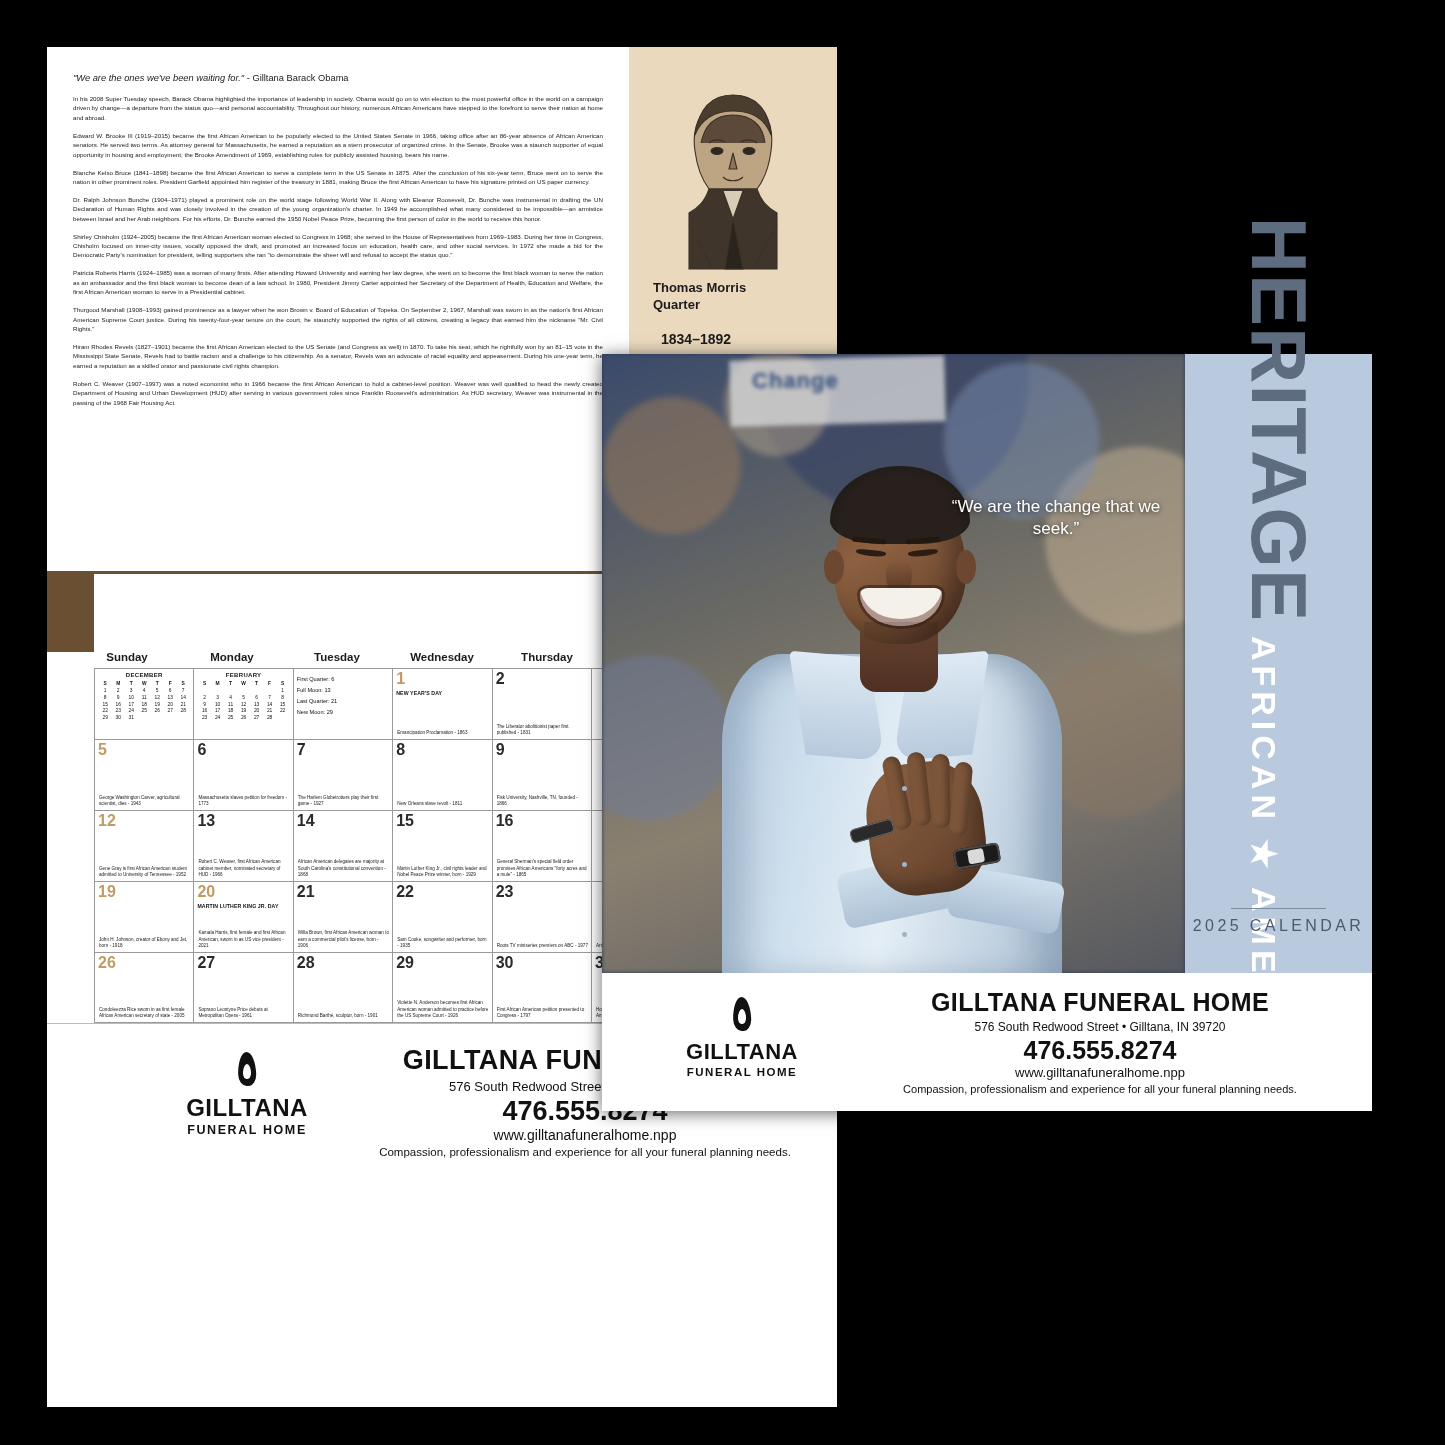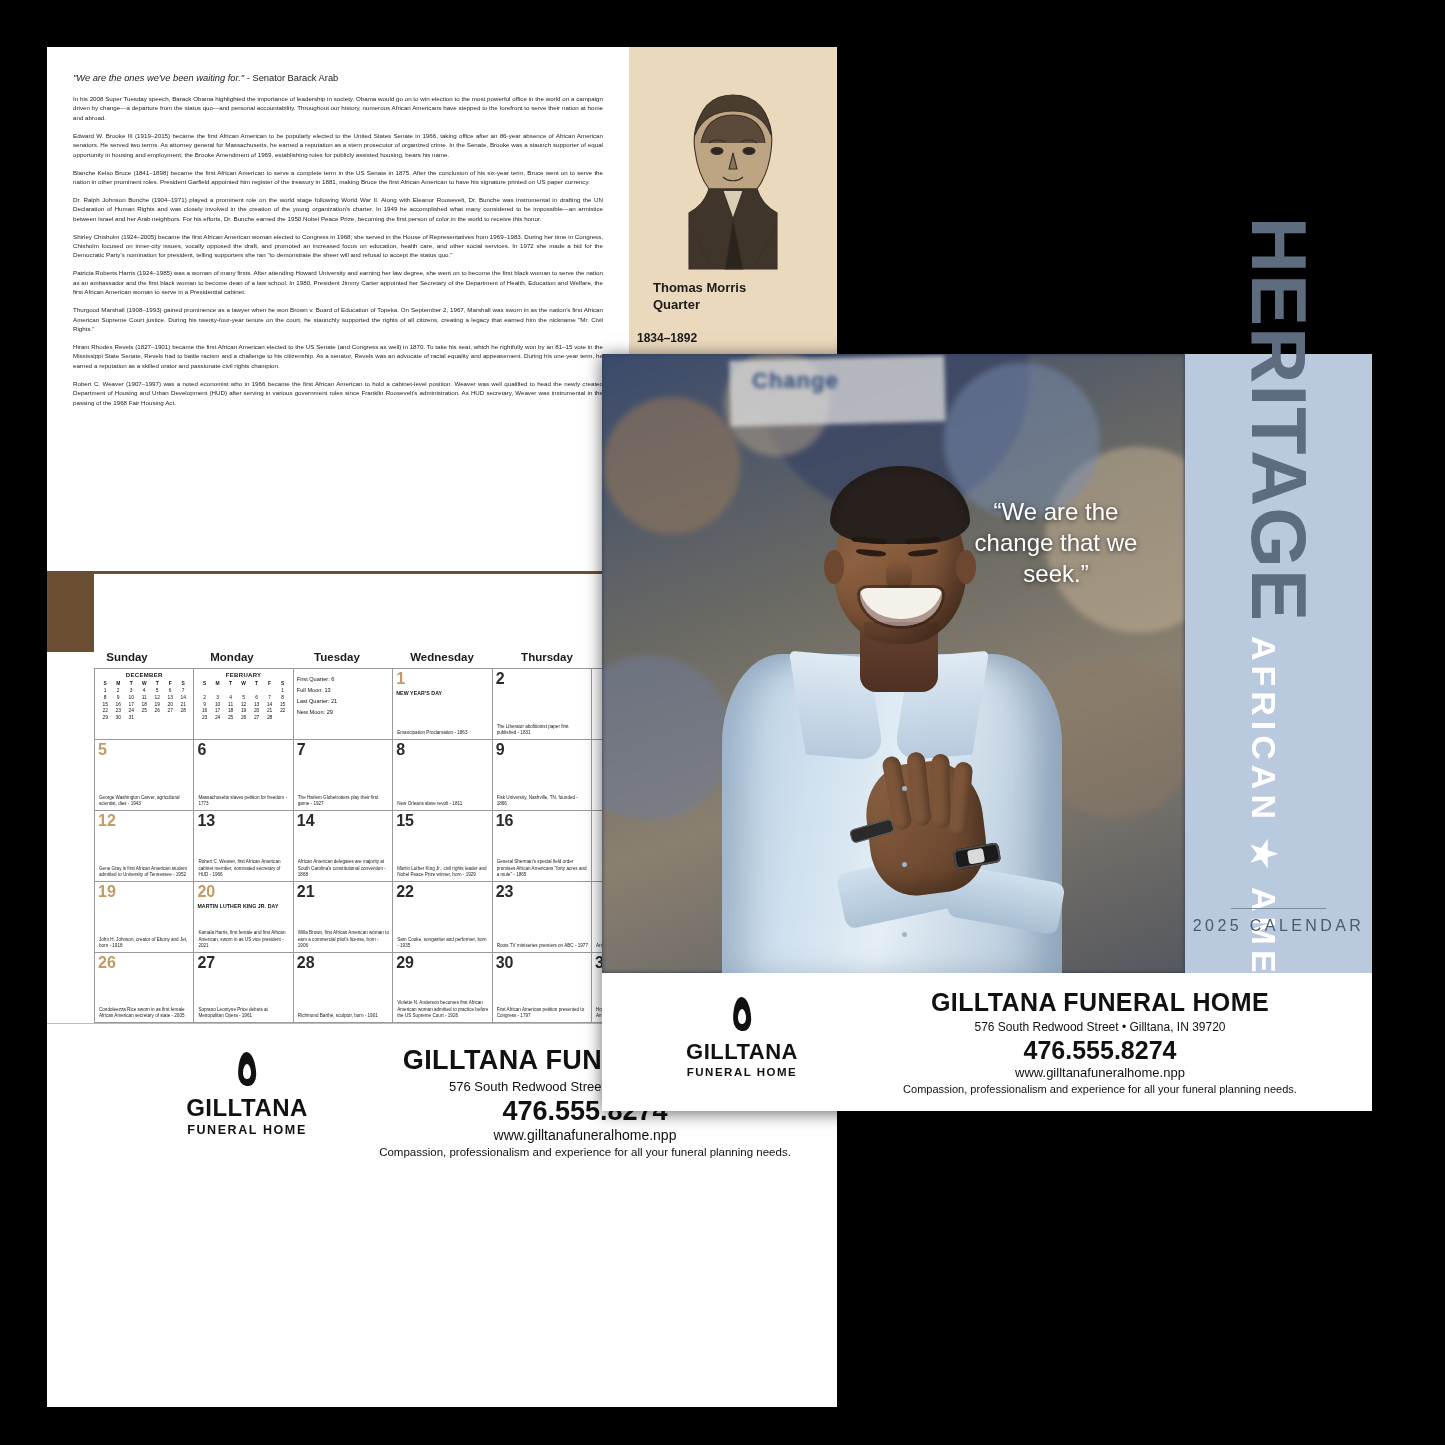--- a/index.html
+++ b/index.html
@@ -60,22 +60,22 @@
     position: absolute; left: 36px; top: 26px;
     width: 136px; height: 200px;
     background: #ead9bd;
   }
   .portrait-name {
     position: absolute; left: 24px; top: 232px;
     font-size: 13px; font-weight: bold; color: #1b1b1b;
     line-height: 1.32;
   }
   .portrait-dates {
-    position: absolute; left: 8px; top: 284px;
-    font-size: 12px; font-weight: bold; color: #1b1b1b;
+    position: absolute; left: 32px; top: 284px;
+    font-size: 14px; font-weight: bold; color: #1b1b1b;
   }
 
   
   .month-band {
     position: relative;
     height: 78px;
     background: #fff;
     border-top: 3px solid #6b4f33;
   }
   .month-band .bar {
@@ -321,21 +321,21 @@
   .bracelet {
     position:absolute; left:248px; top:470px; width:44px; height:14px;
     background:#2a2a2a; border-radius:5px; transform:rotate(-16deg);
     box-shadow: inset 0 0 0 1px #6a6a6a;
   }
   .shirtbtn{ position:absolute; width:5px; height:5px; background:#9fb4c6; border-radius:50%; }
   .cover-quote {
     position: absolute; right: 24px; top: 142px;
     width: 210px; text-align: center;
     color: #fff;
-    font-size: 24px; line-height: 1.3;
+    font-size: 17px; line-height: 1.3;
     text-shadow: 0 1px 5px rgba(0,0,0,.7);
   }
   .cover-spine {
     position: absolute; left: 583px; top: 0; width: 187px; height: 619px;
     background: #b9c9de;
   }
   .spine-inner {
     position: absolute; inset: 0;
     display: flex; align-items: center; justify-content: center;
   }
@@ -376,21 +376,21 @@
 <body>
 
 <div id="stage">
 
   <div id="backsheet">
 
     <div class="top-area">
 
       <div class="article">
         <div class="quote">
-          <i>"We are the ones we've been waiting for."</i><span> - Senator Barack Arab</span>
+          <i>"We are the ones we've been waiting for."</i><span> - Gilltana Barack Obama</span>
         </div>
         <p>In his 2008 Super Tuesday speech, Barack Obama highlighted the importance of leadership in society. Obama would go on to win election to the most powerful office in the world on a campaign driven by change—a departure from the status quo—and personal accountability. Throughout our history, numerous African Americans have stepped to the forefront to serve their nation at home and abroad.</p>
         <p>Edward W. Brooke III (1919–2015) became the first African American to be popularly elected to the United States Senate in 1966, taking office after an 86-year absence of African American senators. He served two terms. As attorney general for Massachusetts, he earned a reputation as a stern prosecutor of organized crime. In the Senate, Brooke was a staunch supporter of equal opportunity in housing and employment; the Brooke Amendment of 1969, establishing rules for publicly assisted housing, bears his name.</p>
         <p>Blanche Kelso Bruce (1841–1898) became the first African American to serve a complete term in the US Senate in 1875. After the conclusion of his six-year term, Bruce went on to serve the nation in other prominent roles. President Garfield appointed him register of the treasury in 1881, making Bruce the first African American to have his signature printed on US paper currency.</p>
         <p>Dr. Ralph Johnson Bunche (1904–1971) played a prominent role on the world stage following World War II. Along with Eleanor Roosevelt, Dr. Bunche was instrumental in drafting the UN Declaration of Human Rights and was closely involved in the creation of the young organization's charter. In 1949 he accomplished what many considered to be impossible—an armistice between Israel and her Arab neighbors. For his efforts, Dr. Bunche earned the 1950 Nobel Peace Prize, becoming the first person of color in the world to receive this honor.</p>
         <p>Shirley Chisholm (1924–2005) became the first African American woman elected to Congress in 1968; she served in the House of Representatives from 1969–1983. During her time in Congress, Chisholm focused on inner-city issues, vocally opposed the draft, and promoted an increased focus on education, health care, and other social services. In 1972 she made a bid for the Democratic Party's nomination for president, telling supporters she ran "to demonstrate the sheer will and refusal to accept the status quo."</p>
         <p>Patricia Roberts Harris (1924–1985) was a woman of many firsts. After attending Howard University and earning her law degree, she went on to become the first black woman to serve the nation as an ambassador and the first black woman to become dean of a law school. In 1980, President Jimmy Carter appointed her Secretary of the Department of Health, Education and Welfare, the first African American woman to serve in a Presidential cabinet.</p>
         <p>Thurgood Marshall (1908–1993) gained prominence as a lawyer when he won Brown v. Board of Education of Topeka. On September 2, 1967, Marshall was sworn in as the nation's first African American Supreme Court justice. During his twenty-four-year tenure on the court, he staunchly supported the rights of all citizens, creating a legacy that earned him the nickname "Mr. Civil Rights."</p>
         <p>Hiram Rhodes Revels (1827–1901) became the first African American elected to the US Senate (and Congress as well) in 1870. To take his seat, which he rightfully won by an 81–15 vote in the Mississippi State Senate, Revels had to battle racism and a challenge to his citizenship. As a senator, Revels was an advocate of racial equality and appeasement. During his one-year term, he earned a reputation as a skilled orator and passionate civil rights champion.</p>
         <p>Robert C. Weaver (1907–1997) was a noted economist who in 1966 became the first African American to hold a cabinet-level position. Weaver was well qualified to head the newly created Department of Housing and Urban Development (HUD) after serving in various government roles since Franklin Roosevelt's administration. As HUD secretary, Weaver was instrumental in the passing of the 1968 Fair Housing Act.</p>

